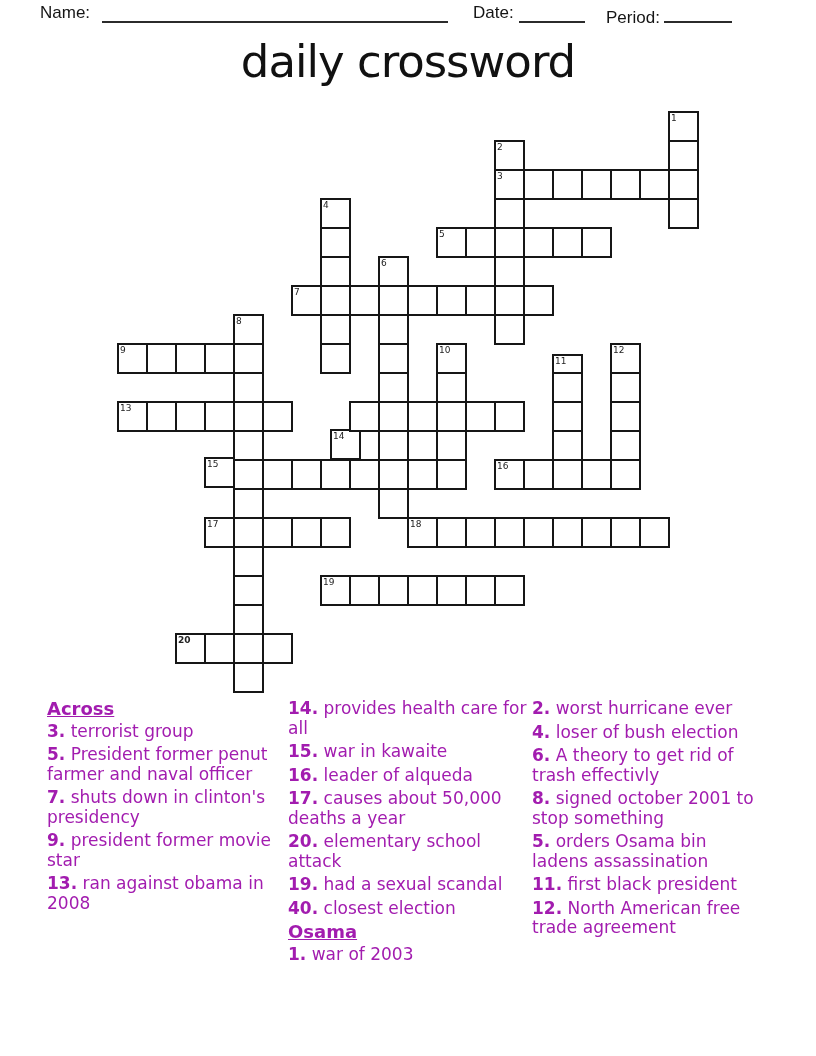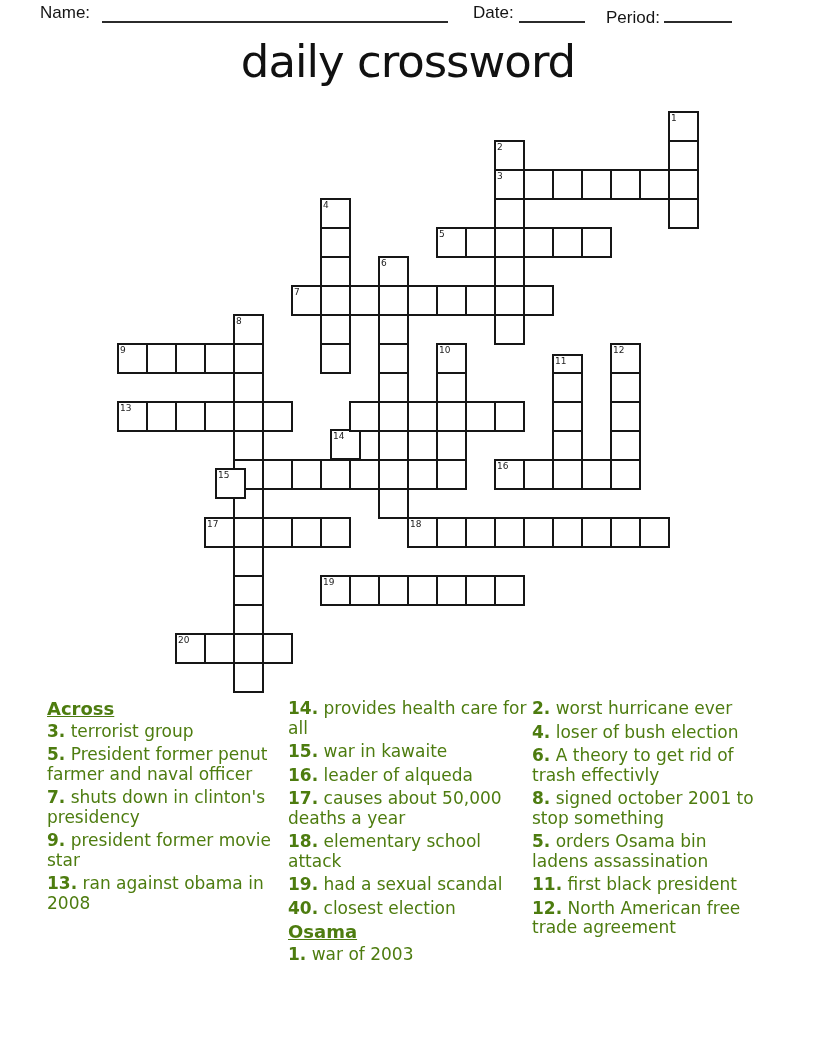--- a/index.html
+++ b/index.html
@@ -51,21 +51,21 @@
     font-size: 9px;
     line-height: 10px;
     color: #222222;
     font-family: "DejaVu Sans", sans-serif;
   }
   .clue-col {
     position: absolute;
     top: 699px;
     font-size: 17px;
     line-height: 19.5px;
-    color: #4d7c0f;
+    color: #a21caf;
   }
   .clue { margin: 0 0 4px 0; }
   .clue b { font-weight: bold; }
   .clue-header {
     font-size: 18px;
     font-weight: bold;
     text-decoration: underline;
     margin: 0 0 3px 0;
   }
 </style>
@@ -191,21 +191,21 @@
       <div class="cell" style="left: 57px; top: 289px;"></div>
       <div class="cell" style="left: 86px; top: 289px;"></div>
       <div class="cell" style="left: 144px; top: 289px;"></div>
       <div class="cell" style="left: 212px; top: 289px; margin-top: 28px;">
         <span class="cellnum">14</span>
       </div>
       <div class="cell" style="left: 231px; top: 289px;"></div>
       <div class="cell" style="left: 289px; top: 289px;"></div>
       <div class="cell" style="left: 347px; top: 289px;"></div>
       <div class="cell" style="left: 376px; top: 289px;"></div>
-      <div class="cell" style="left: 86px; top: 356px; margin-left: 11px;">
+      <div class="cell" style="left: 86px; top: 345px;">
         <span class="cellnum">15</span>
       </div>
       <div class="cell" style="left: 144px; top: 347px;"></div>
       <div class="cell" style="left: 173px; top: 347px;"></div>
       <div class="cell" style="left: 202px; top: 347px;"></div>
       <div class="cell" style="left: 231px; top: 347px;"></div>
       <div class="cell" style="left: 289px; top: 347px;"></div>
       <div class="cell" style="left: 376px; top: 347px;">
         <span class="cellnum">16</span>
       </div>
@@ -230,41 +230,41 @@
       <div class="cell" style="left: 521px; top: 405px;"></div>
       <div class="cell" style="left: 202px; top: 463px;">
         <span class="cellnum">19</span>
       </div>
       <div class="cell" style="left: 231px; top: 463px;"></div>
       <div class="cell" style="left: 260px; top: 463px;"></div>
       <div class="cell" style="left: 289px; top: 463px;"></div>
       <div class="cell" style="left: 318px; top: 463px;"></div>
       <div class="cell" style="left: 347px; top: 463px;"></div>
       <div class="cell" style="left: 376px; top: 463px;"></div>
-      <div class="cell" style="left: 57px; top: 521px;">
+      <div class="cell" style="left: 57px; top: 521px; font-weight: bold;">
         <span class="cellnum">20</span>
       </div>
       <div class="cell" style="left: 86px; top: 521px;"></div>
       <div class="cell" style="left: 144px; top: 521px;"></div>
     </div>
 
   <div class="clue-col" style="left:47px;  width:237px;">
       <div class="clue-header">Across</div>
       <div class="clue"><b>3.</b> terrorist group</div>
       <div class="clue"><b>5.</b> President former penut farmer and naval officer</div>
       <div class="clue"><b>7.</b> shuts down in clinton's presidency</div>
       <div class="clue"><b>9.</b> president former movie star</div>
       <div class="clue"><b>13.</b> ran against obama in 2008</div>
     </div>
   <div class="clue-col" style="left:288px; width:243px;">
       <div class="clue"><b>14.</b> provides health care for all</div>
       <div class="clue"><b>15.</b> war in kawaite</div>
       <div class="clue"><b>16.</b> leader of alqueda</div>
       <div class="clue"><b>17.</b> causes about 50,000 deaths a year</div>
-      <div class="clue"><b>18.</b> elementary school attack</div>
+      <div class="clue"><b>20.</b> elementary school attack</div>
       <div class="clue"><b>19.</b> had a sexual scandal</div>
       <div class="clue"><b>40.</b> closest election</div>
       <div class="clue-header">Osama</div>
       <div class="clue"><b>1.</b> war of 2003</div>
     </div>
   <div class="clue-col" style="left:532px; width:226px;">
       <div class="clue"><b>2.</b> worst hurricane ever</div>
       <div class="clue"><b>4.</b> loser of bush election</div>
       <div class="clue"><b>6.</b> A theory to get rid of trash effectivly</div>
       <div class="clue"><b>8.</b> signed october 2001 to stop something</div>

